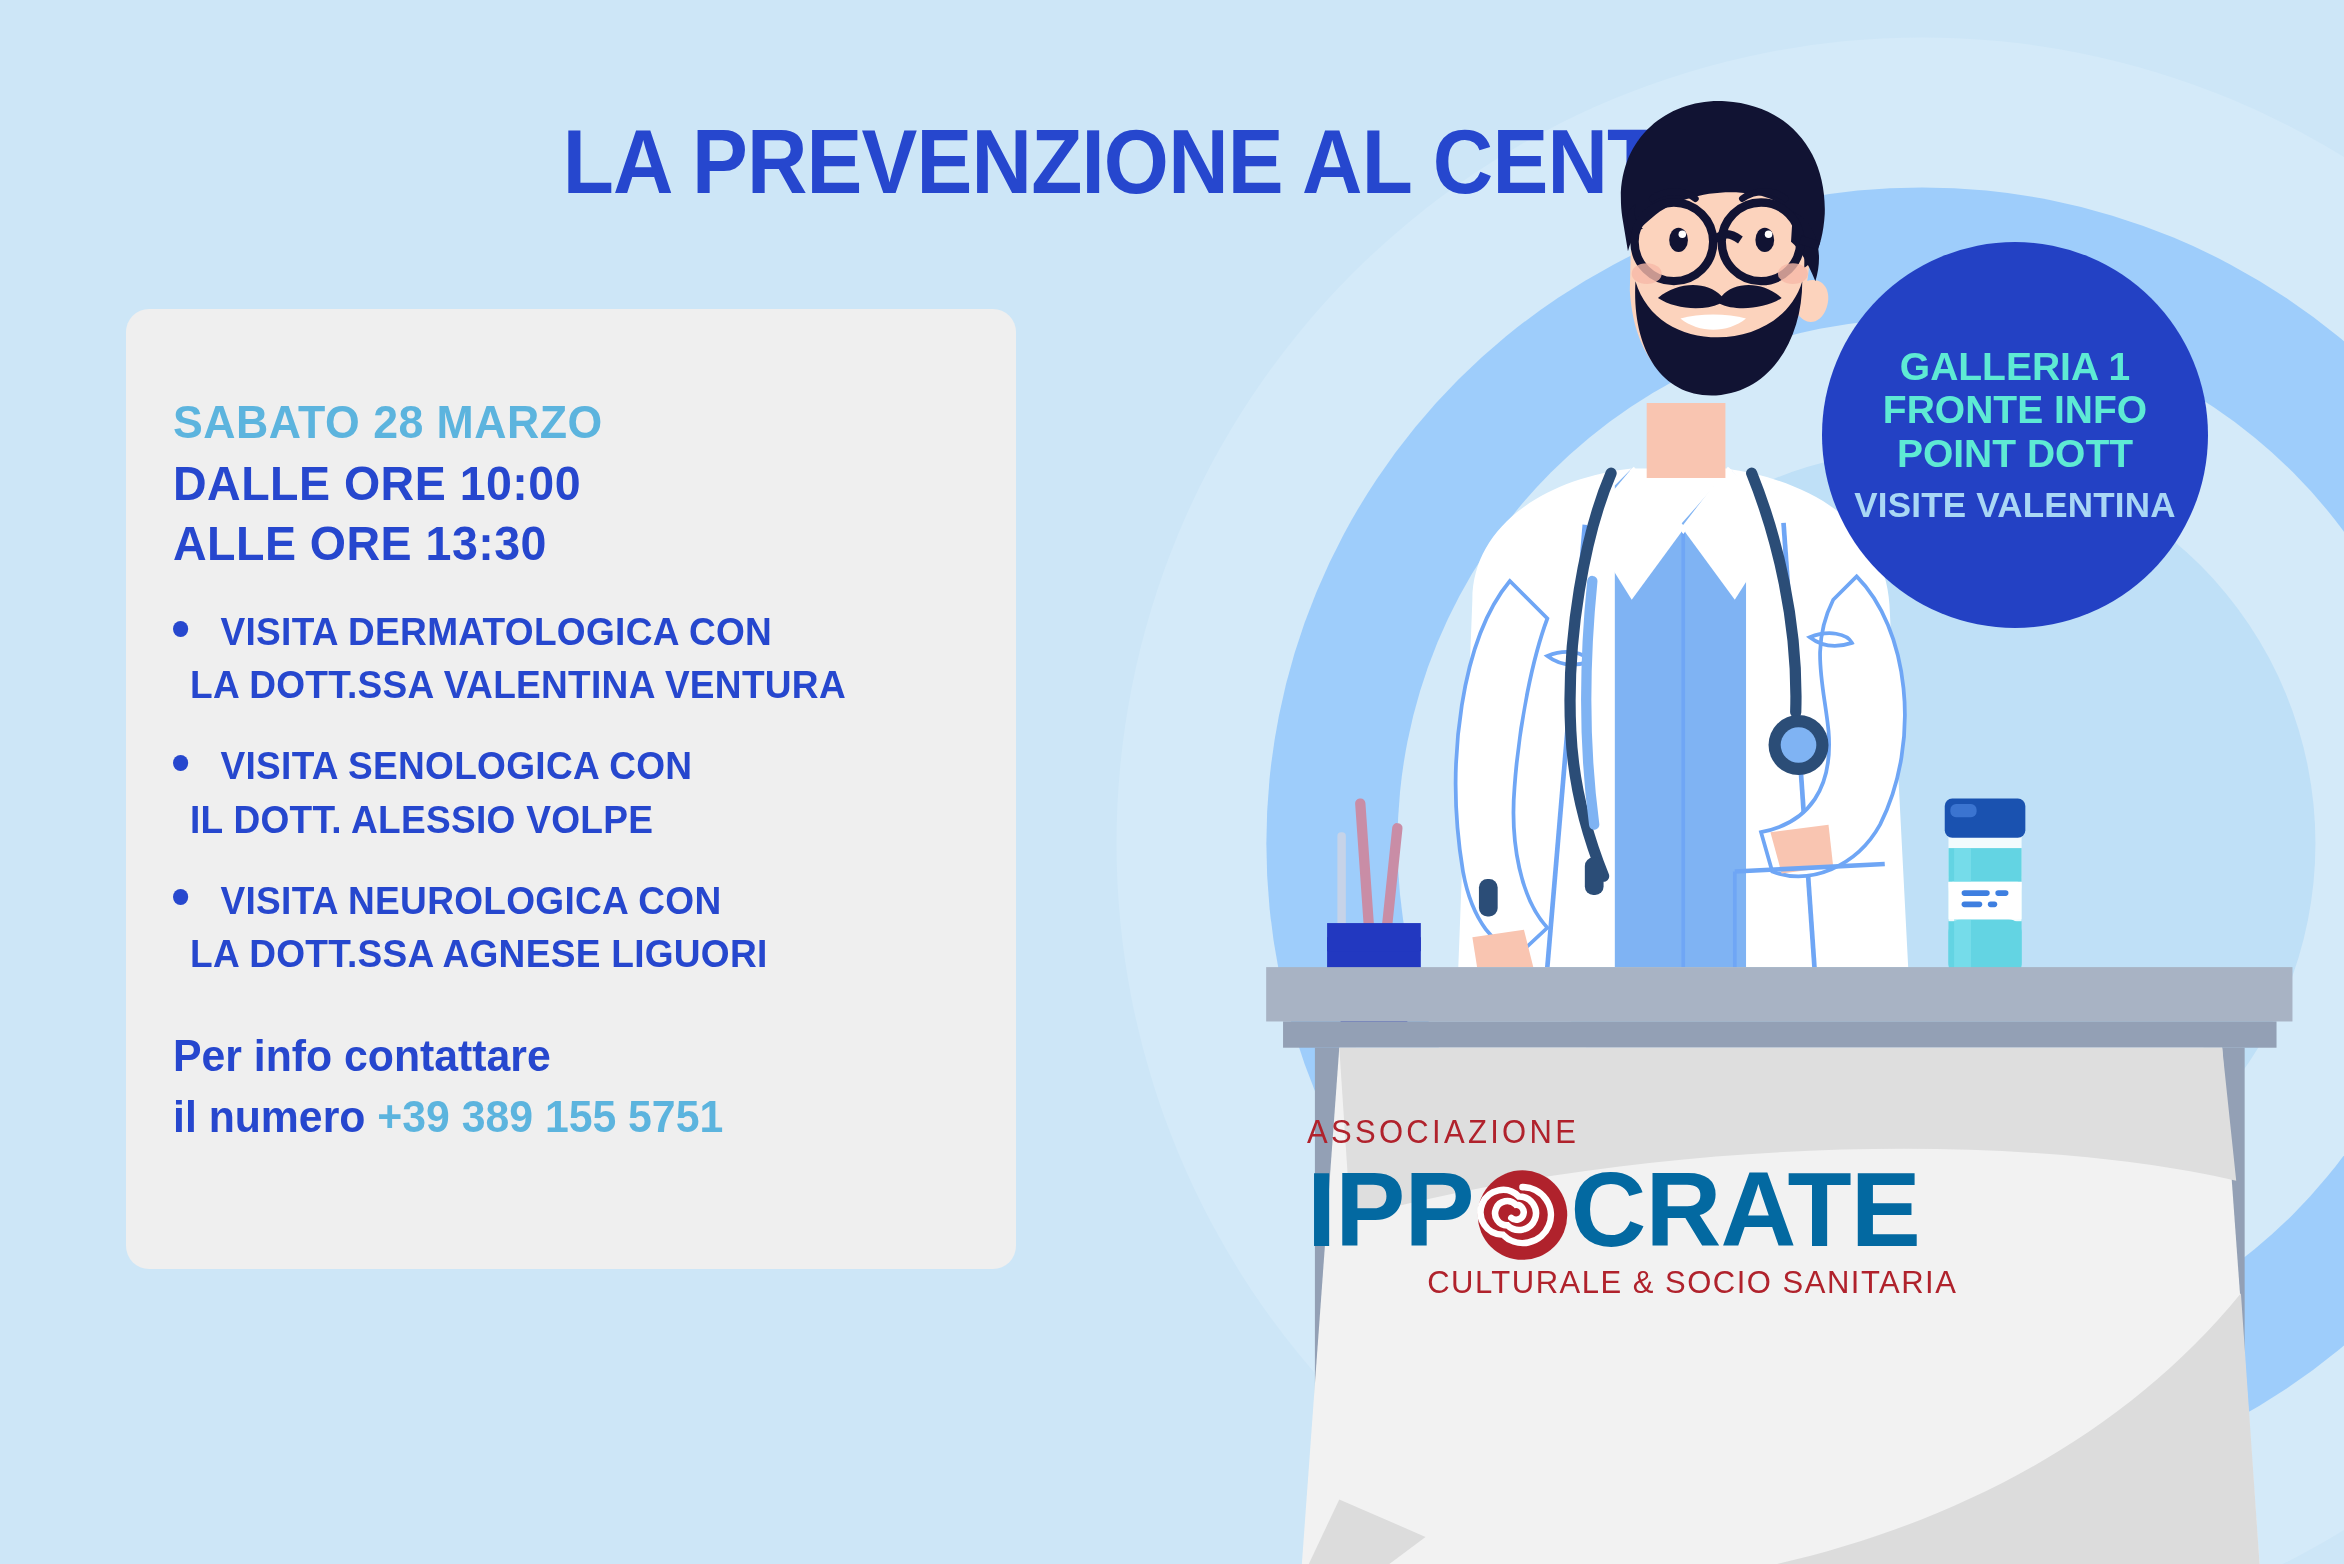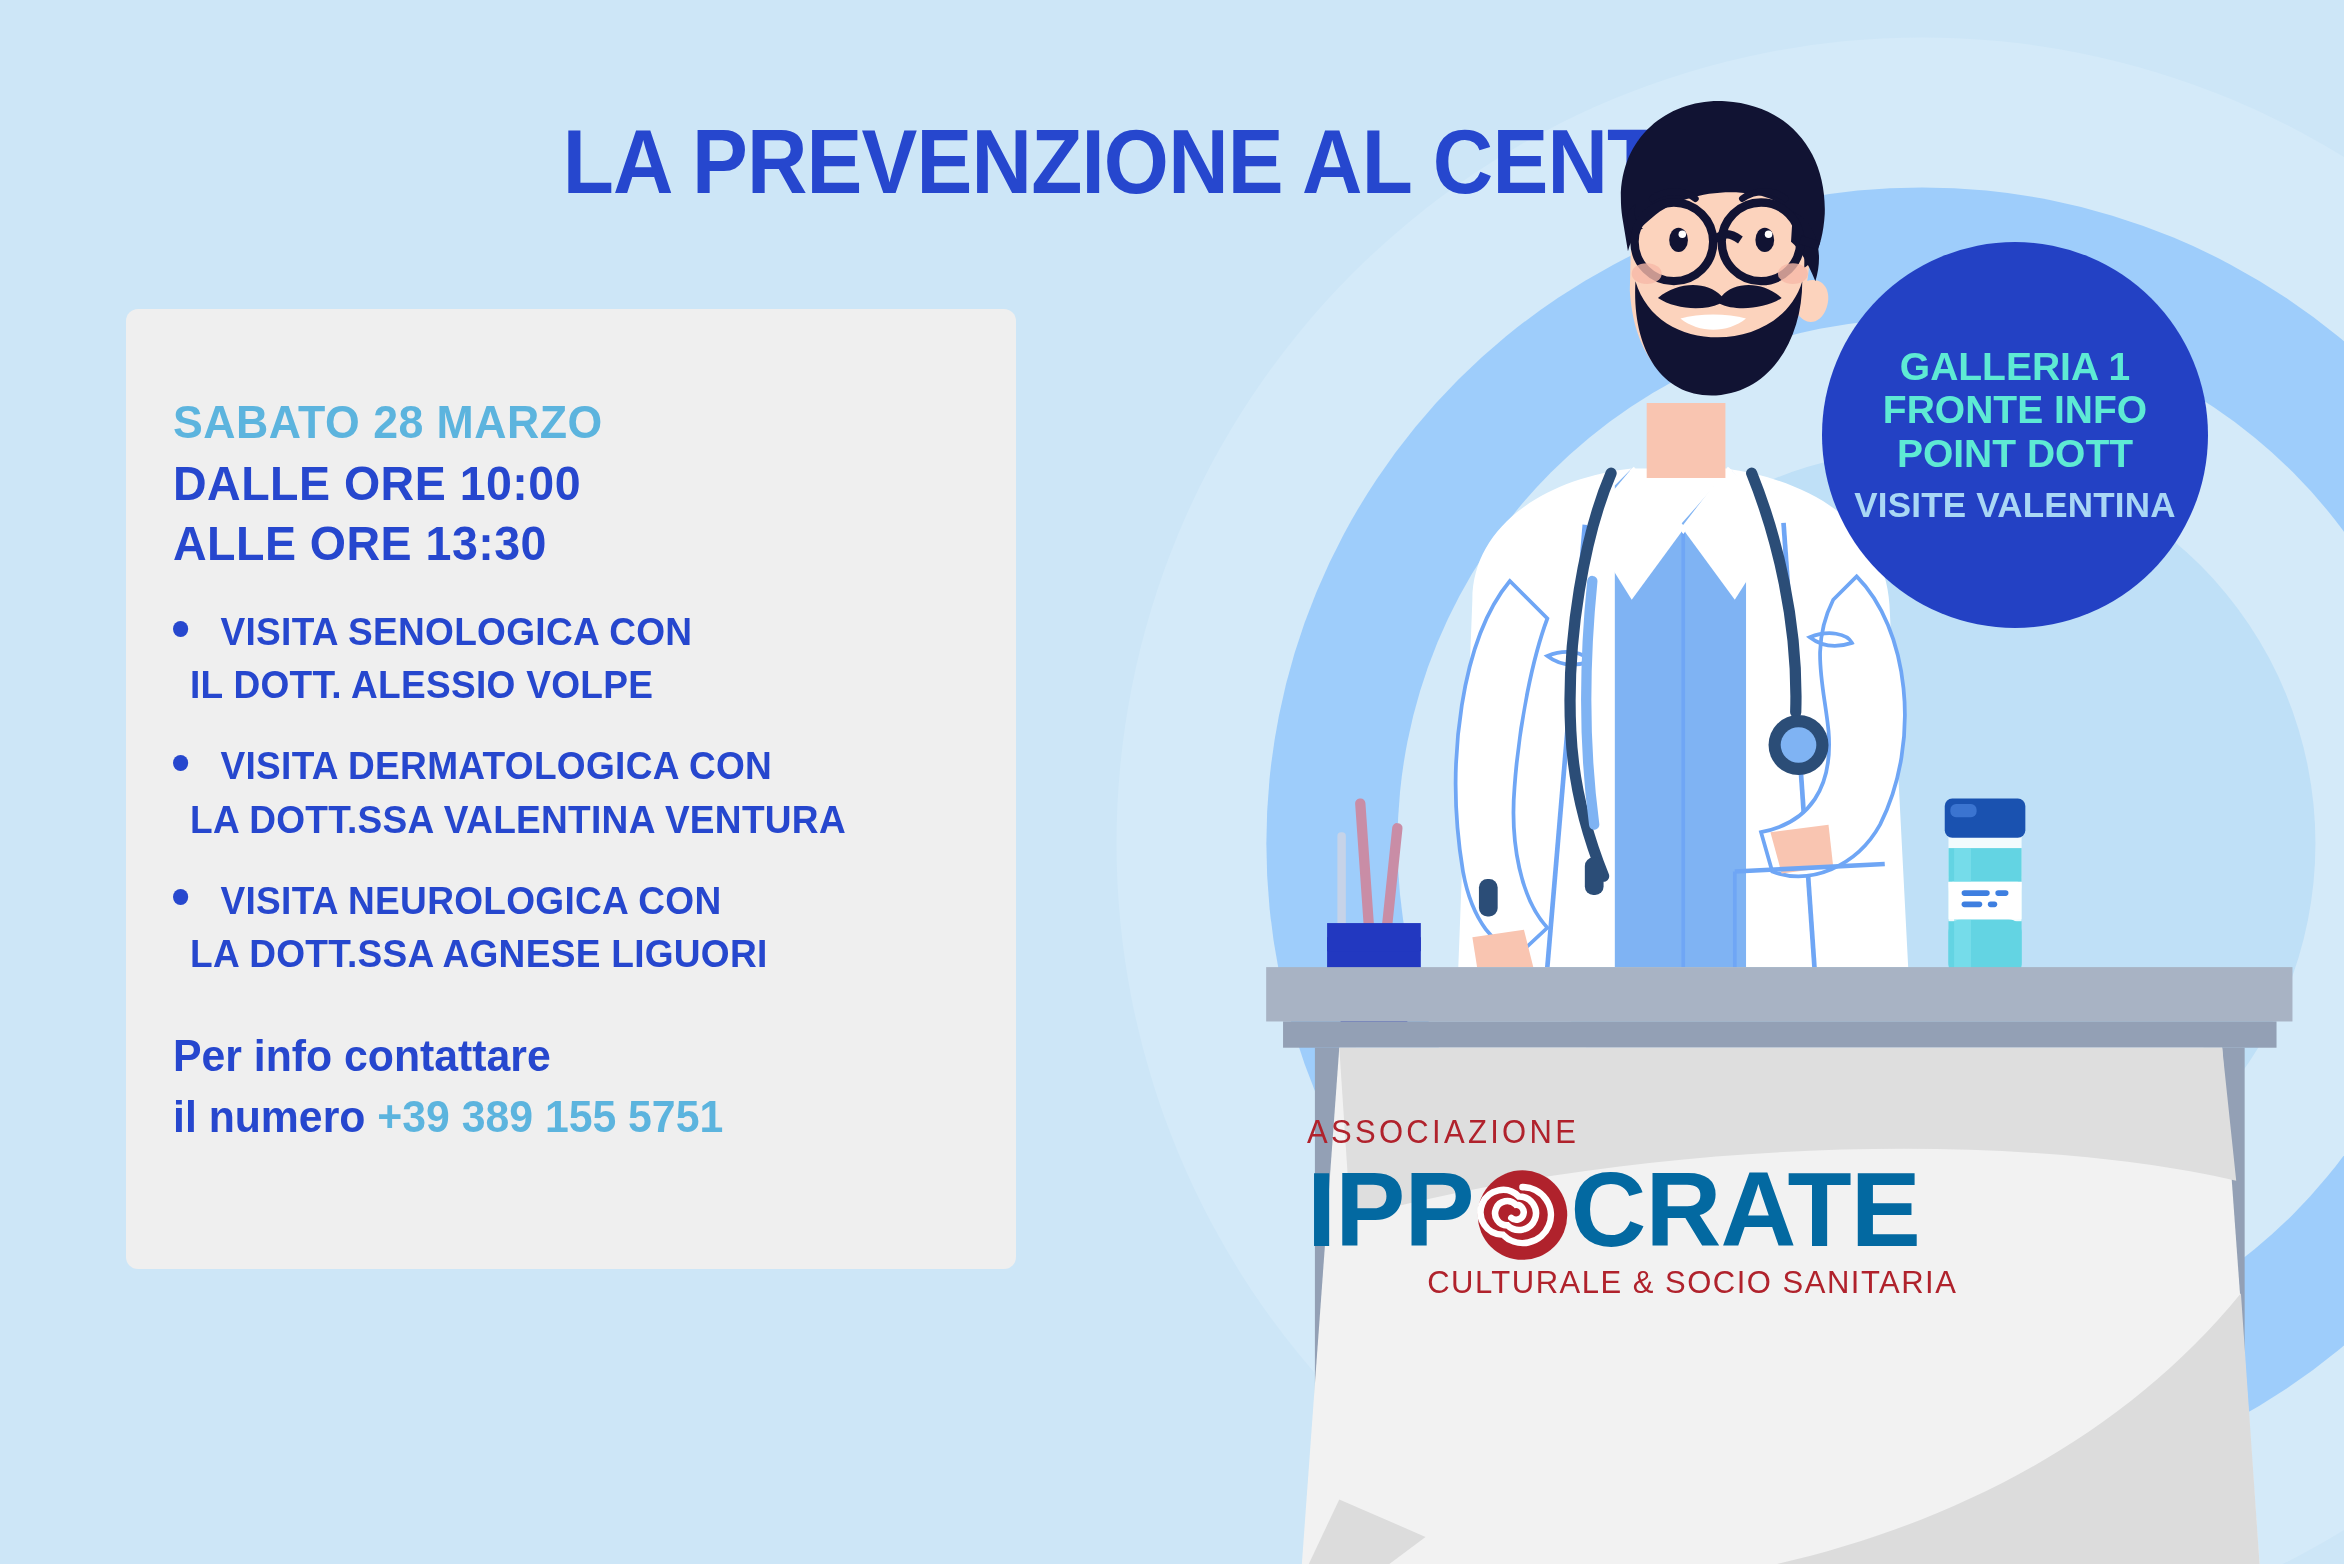--- a/index.html
+++ b/index.html
@@ -19,21 +19,21 @@
     position:absolute;top:111px;left:0;width:2344px;text-align:center;
     font-size:90px;font-weight:bold;letter-spacing:-0.9px;
     color:#2647ce;
     transform:scaleX(.93);
     white-space:nowrap;
   }
 
   
   .card{
     position:absolute;left:126px;top:309px;width:890px;height:960px;
-    background:#efefef;border-radius:12px;
+    background:#efefef;border-radius:23px;
   }
   .card-inner{position:absolute;left:47px;top:89px;right:28px;}
 
   .date-line{
     font-size:47px;font-weight:bold;color:#5cb4de;letter-spacing:0.5px;
     transform:scaleX(.95);transform-origin:left center;line-height:1.0;
   }
   .hours{
     font-size:49px;font-weight:bold;color:#2647ce;letter-spacing:0.5px;
     transform:scaleX(.95);transform-origin:left center;line-height:1.22;
@@ -250,31 +250,31 @@
       <div class="hours">
         <div>DALLE ORE 10:00</div>
         <div>ALLE ORE 13:30</div>
       </div>
 
       <div class="bullets">
 
         <div class="bullet">
           <div class="row1">
             <span class="dot"></span>
+            <span>VISITA DERMATOLOGICA CON</span>
+          </div>
+          <div class="row2">LA DOTT.SSA VALENTINA VENTURA</div>
+        </div>
+
+        <div class="bullet">
+          <div class="row1">
+            <span class="dot"></span>
             <span>VISITA SENOLOGICA CON</span>
           </div>
           <div class="row2">IL DOTT. ALESSIO VOLPE</div>
-        </div>
-
-        <div class="bullet">
-          <div class="row1">
-            <span class="dot"></span>
-            <span>VISITA DERMATOLOGICA CON</span>
-          </div>
-          <div class="row2">LA DOTT.SSA VALENTINA VENTURA</div>
         </div>
 
         <div class="bullet">
           <div class="row1">
             <span class="dot"></span>
             <span>VISITA NEUROLOGICA CON</span>
           </div>
           <div class="row2">LA DOTT.SSA AGNESE LIGUORI</div>
         </div>
 

